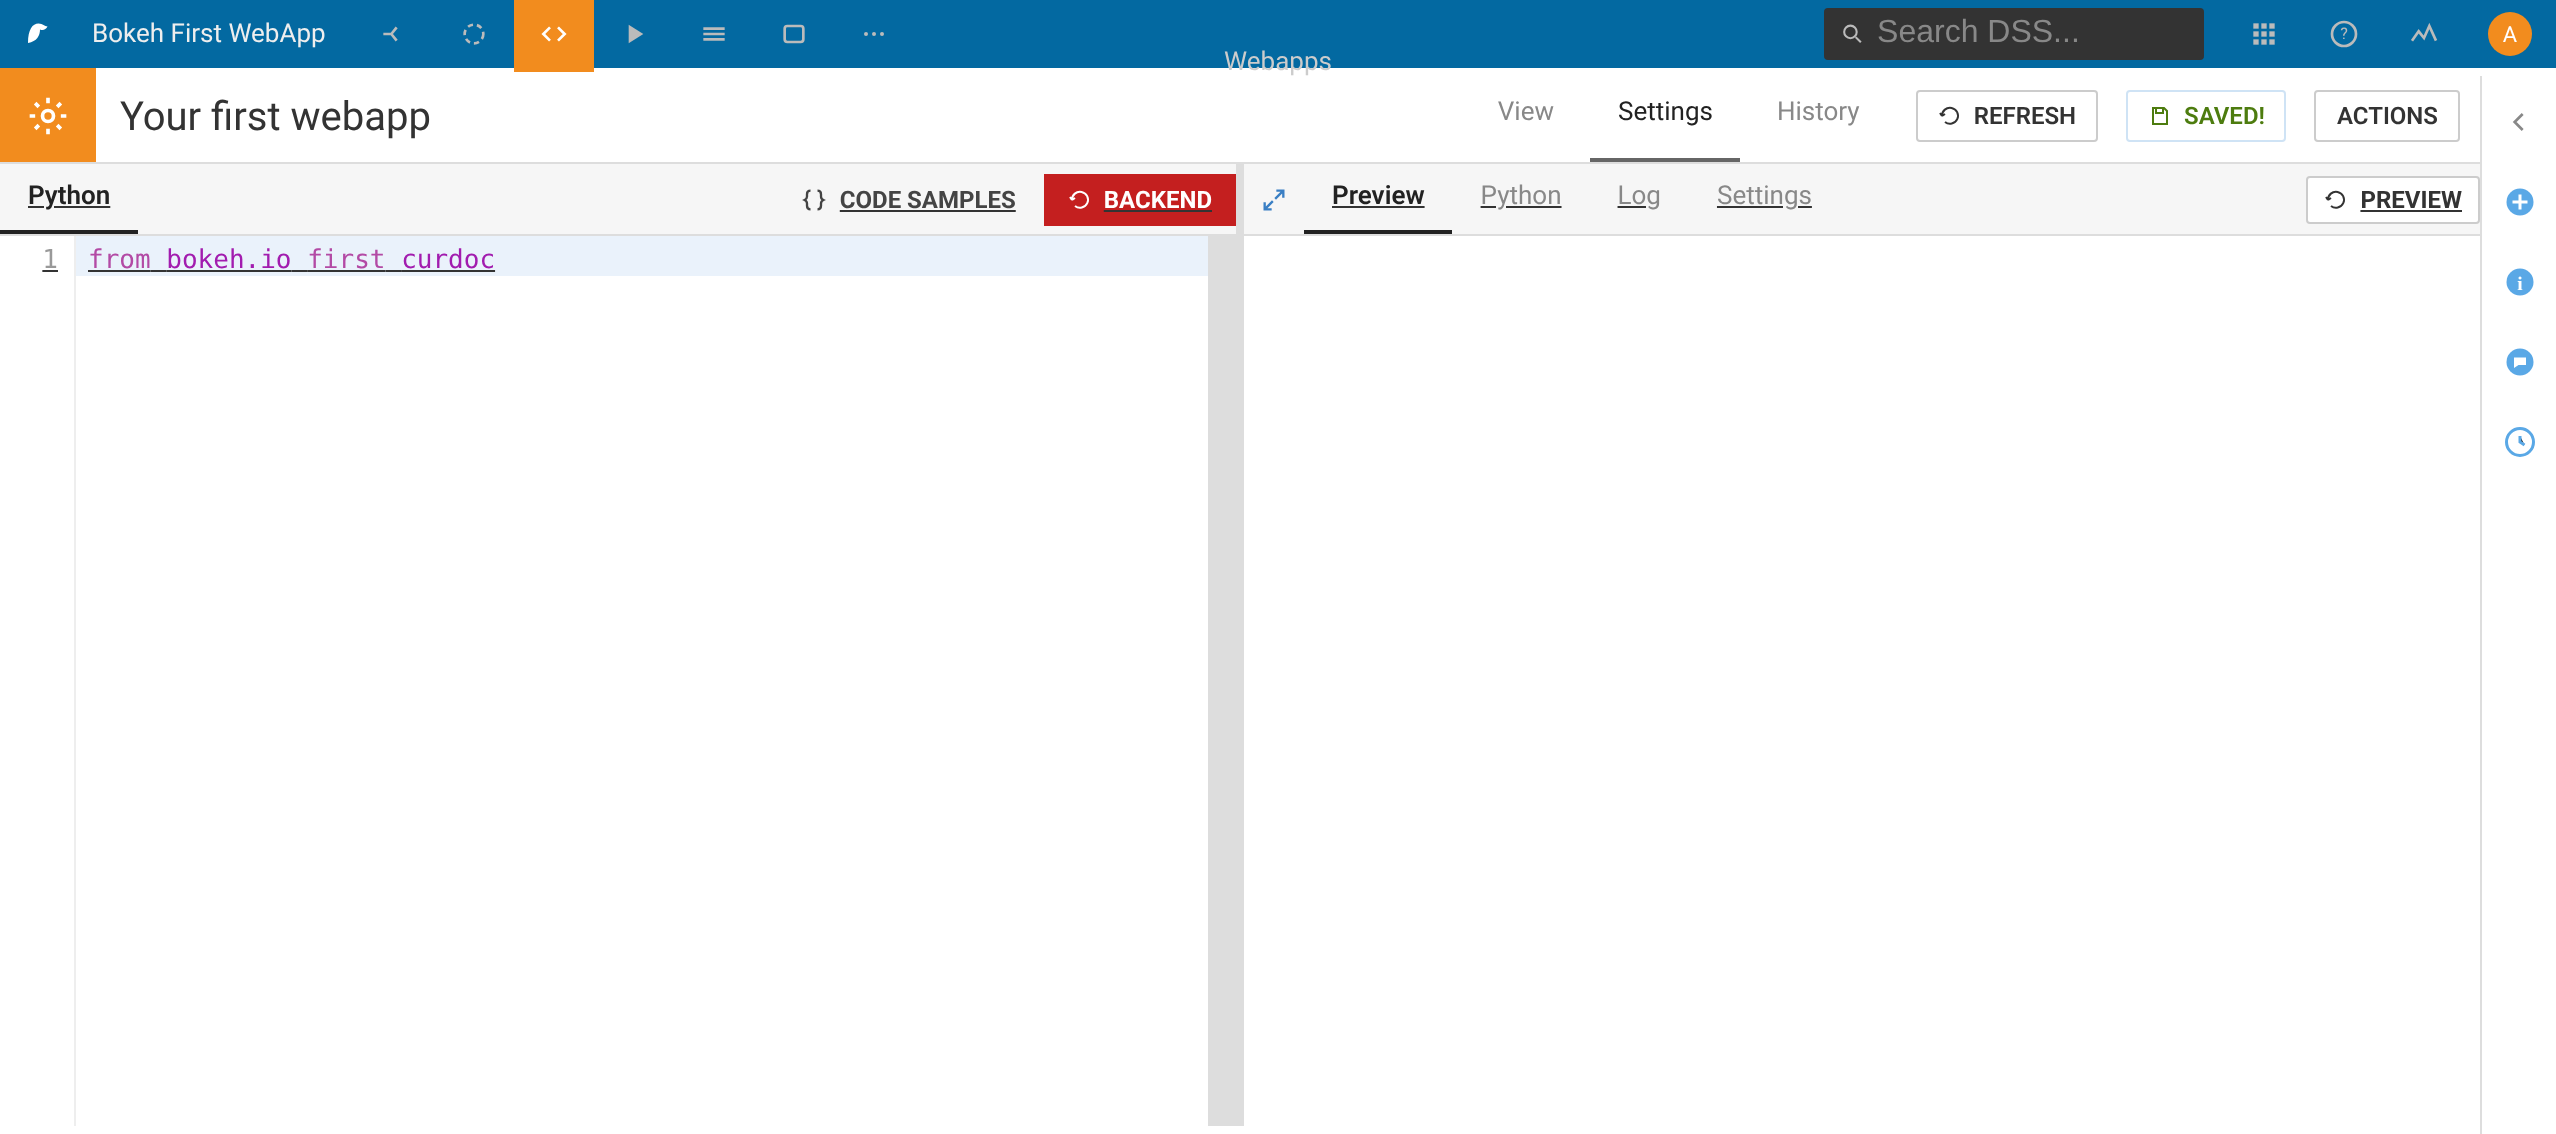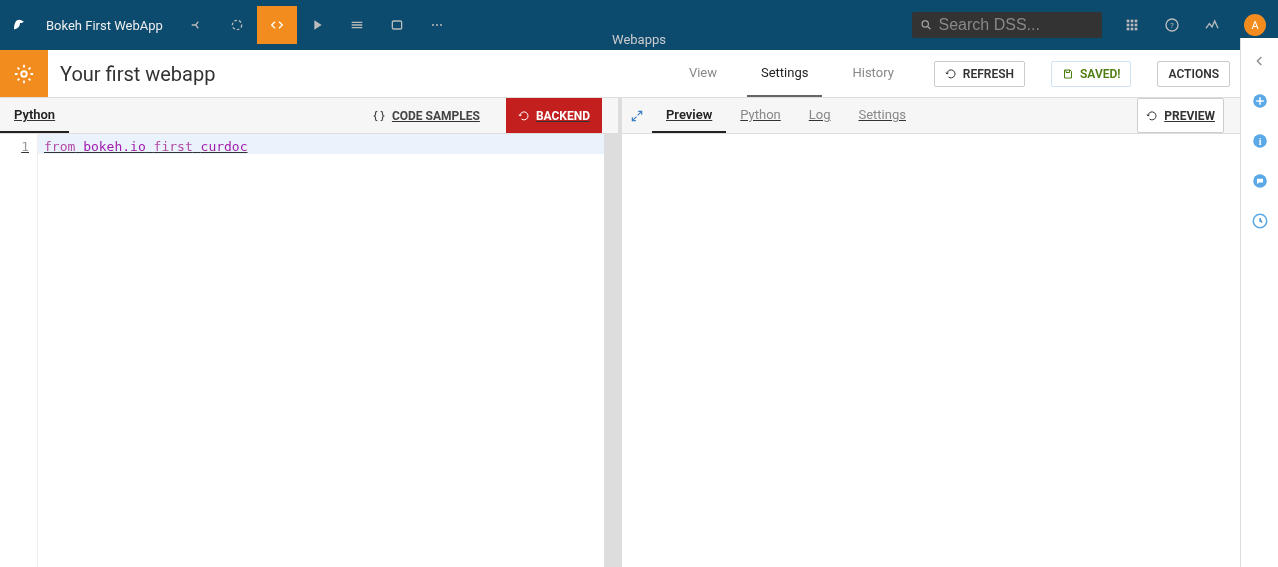--- a/index.html
+++ b/index.html
@@ -8,22 +8,22 @@
       font-size: 13px;
       color: #333;
       width: 1278px;
       height: 567px;
       overflow: hidden;
       background: #fff;
     }
 
     
     .topbar {
-      height: 50px;
-      background: #0c4a6e;
+      height: 34px;
+      background: #0369a1;
       display: flex;
       align-items: center;
       color: #ddd;
       font-size: 13px;
       position: relative;
     }
     .topbar-left {
       display: flex;
       align-items: center;
       height: 100%;
@@ -140,21 +140,21 @@
       align-items: center;
       font-size: 20px;
       color: #333;
       padding-left: 12px;
       text-align: center;
     }
     .headerrow-right {
       margin-left: auto;
       display: flex;
       align-items: center;
-      gap: 16px;
+      gap: 4px;
       padding-right: 10px;
       height: 100%;
     }
     .htab {
       padding: 0 14px;
       color: #888;
       cursor: pointer;
       height: 100%;
       display: flex;
       align-items: center;
@@ -221,22 +221,23 @@
     .ptab-iconbtn {
       width: 30px;
       display: flex;
       align-items: center;
       justify-content: center;
       color: #666;
     }
     .ptab-right {
       margin-left: auto;
       display: flex;
-      padding-right: 16px;
-      gap: 16px;
+      align-items: center;
+      padding-right: 0;
+      gap: 4px;
     }
     .codesamples {
       display: flex;
       align-items: center;
       gap: 6px;
       font-weight: 700;
       font-size: 12px;
       color: #444;
       cursor: pointer;
       padding: 0 10px;

